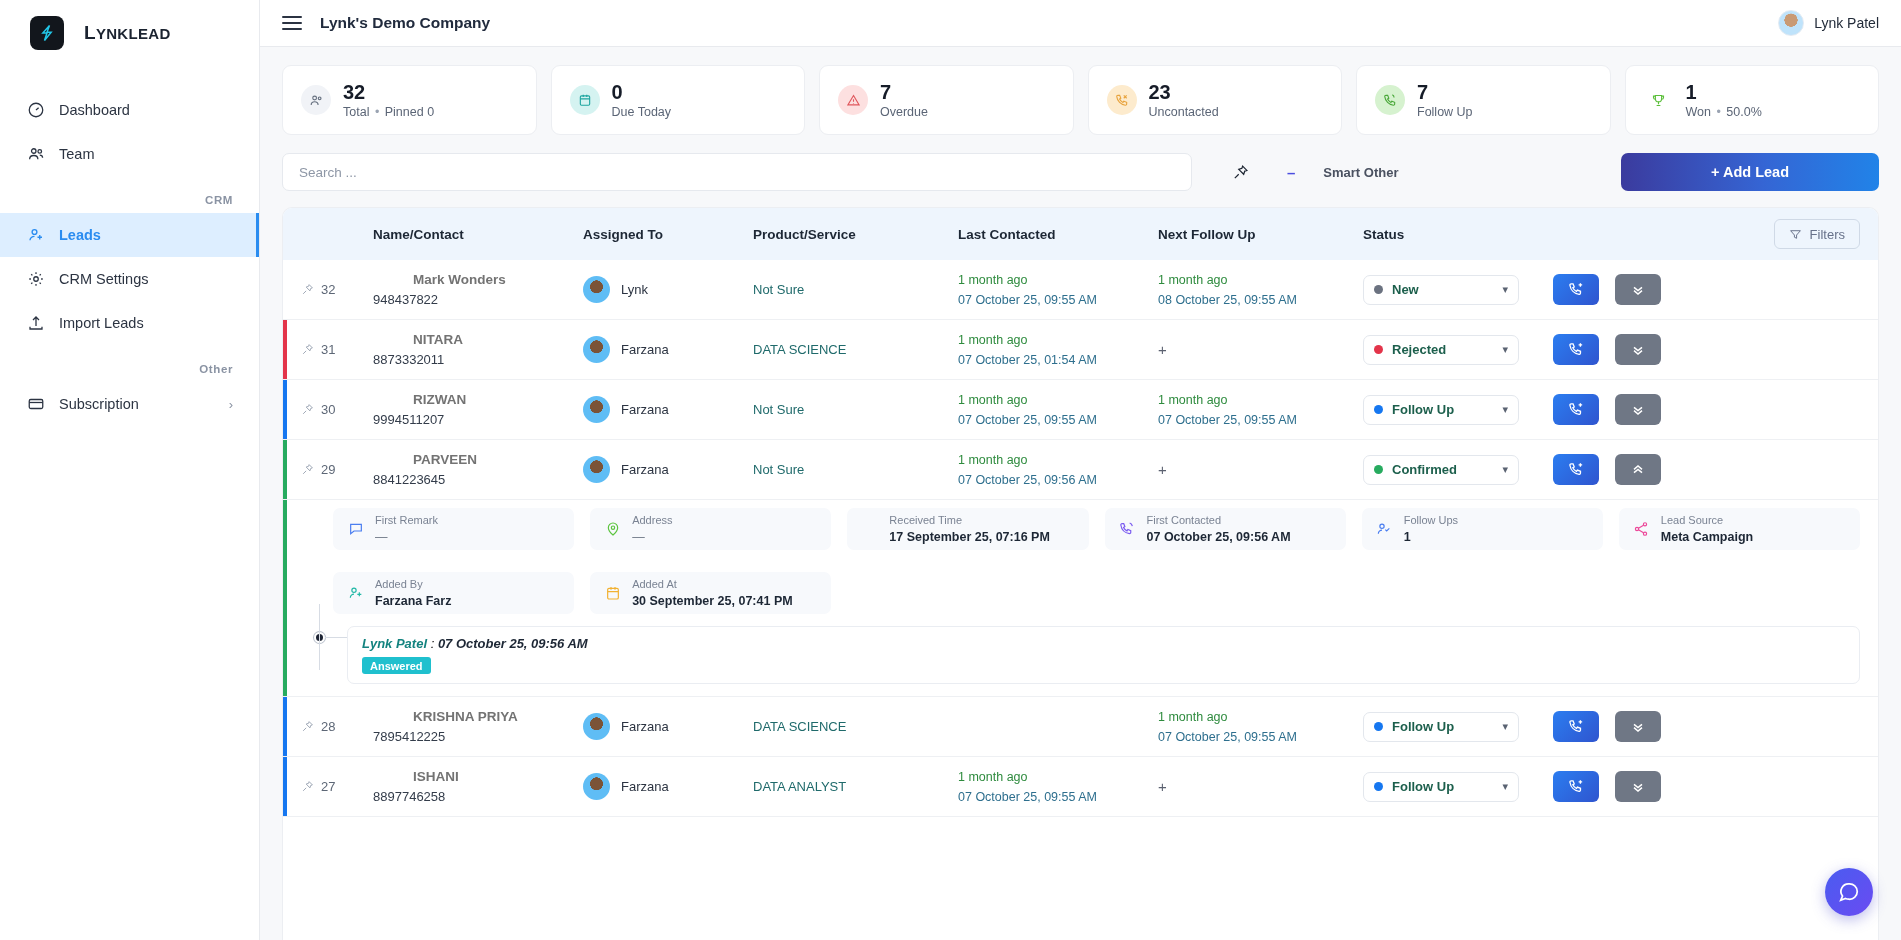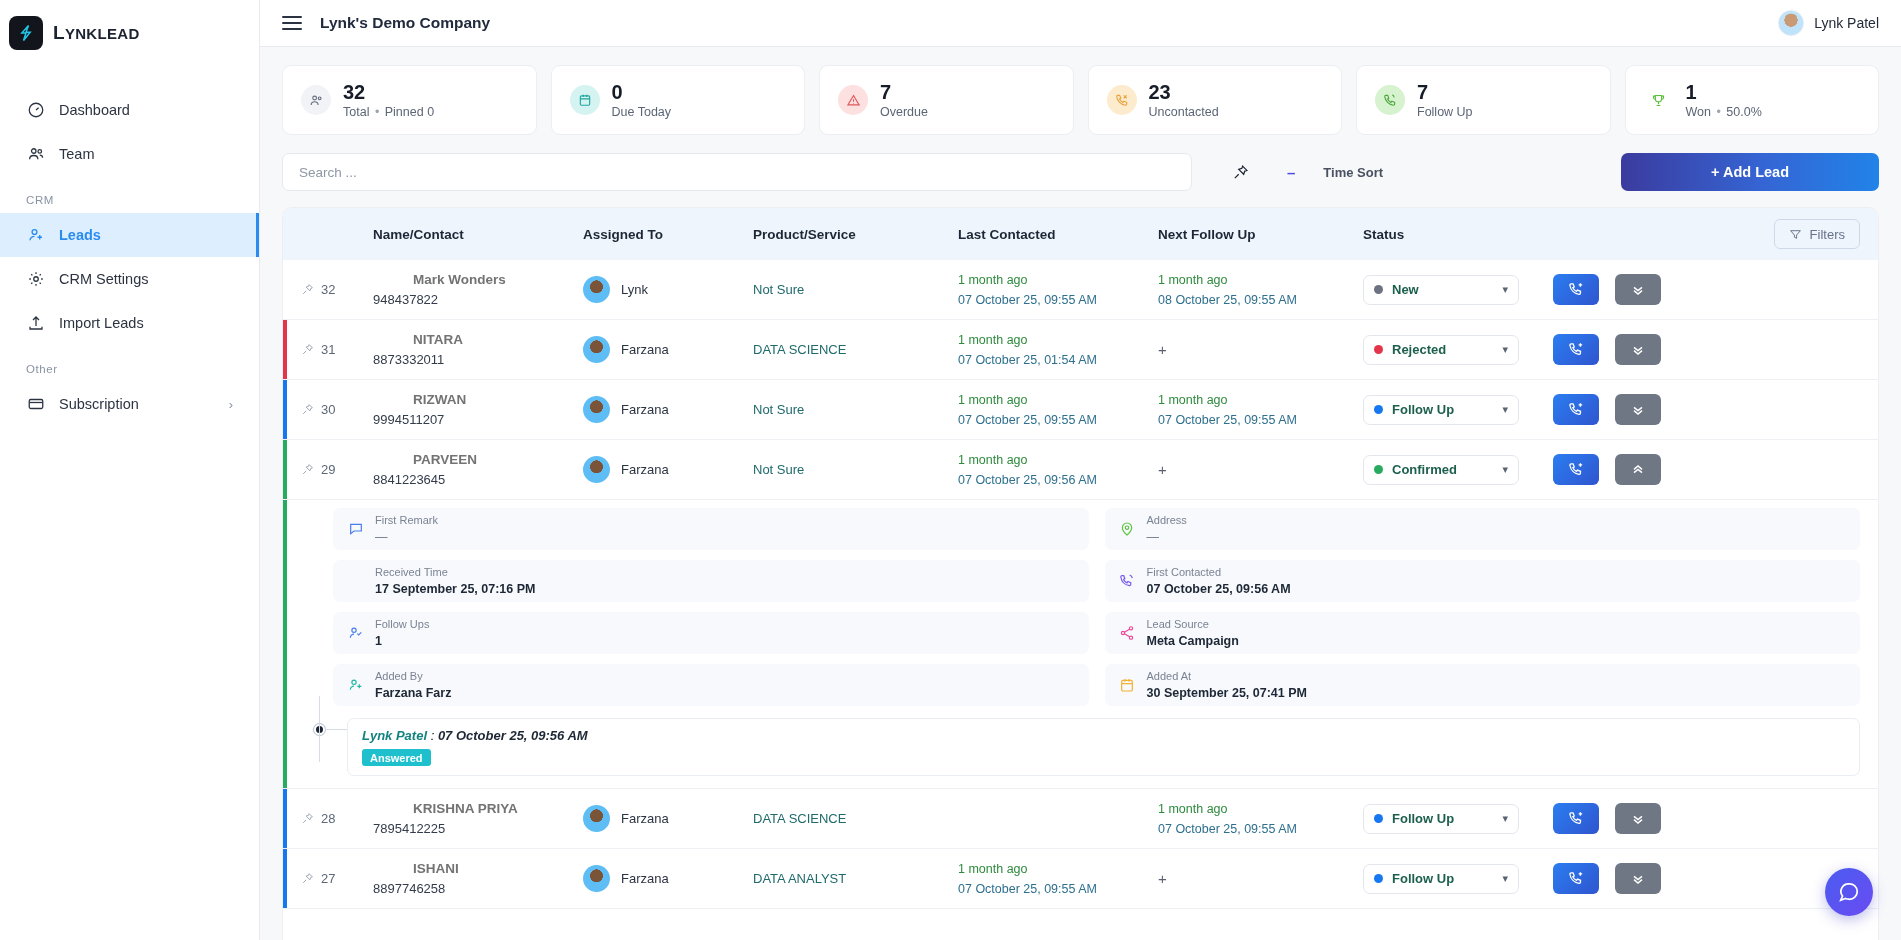--- a/index.html
+++ b/index.html
@@ -10,21 +10,21 @@
     overflow: hidden;
   }
   .app { display: flex; width: 1901px; height: 940px; }
 
   
   .sidebar {
     width: 260px; height: 940px; background: #ffffff;
     border-right: 1px solid #e8eaee; flex-shrink: 0;
     display: flex; flex-direction: column;
   }
-  .brand { display: flex; align-items: center; gap: 10px; padding: 16px 0 16px 9px; }
+  .brand { display: flex; align-items: center; gap: 20px; padding: 16px 0 16px 30px; }
   .brand-mark {
     width: 34px; height: 34px; border-radius: 8px; background: #12161c;
     display: flex; align-items: center; justify-content: center; flex-shrink: 0;
   }
   .brand-text { font-size: 19px; font-weight: 700; letter-spacing: .3px; color: #1b2330; }
   .brand-text .sm { font-size: 15px; }
 
   .nav { margin-top: 22px; }
   .nav-item {
     display: flex; align-items: center; gap: 14px;
@@ -32,21 +32,21 @@
     color: #2c3442; font-size: 14.5px; position: relative;
   }
   .nav-item.active { background: #ddeeff; color: #2a8cf0; font-weight: 600; }
   .nav-item.active::after {
     content:""; position: absolute; right: 0; top: 0; bottom: 0; width: 3px; background: #2a8cf0;
   }
   .nav-item .ic { width: 19px; height: 19px; display:flex; align-items:center; justify-content:center; flex-shrink:0;}
   .nav-label { flex: 1; }
   .nav-sec {
     font-size: 11.5px; color: #8a93a3; letter-spacing: .6px;
-    padding: 18px 26px 7px; font-weight: 400;
+    padding: 18px 26px 7px; font-weight: 700; text-align: right;
   }
   .chev-right { color:#8a93a3; font-size: 13px; }
 
   
   .main { flex: 1; height: 940px; display: flex; flex-direction: column; background: #f7f8fa; }
 
   .topbar {
     height: 47px; background: #fff; border-bottom: 1px solid #e8eaee;
     display: flex; align-items: center; padding: 0 22px; flex-shrink: 0;
   }
@@ -168,21 +168,21 @@
     display: flex; align-items: center; justify-content: center;
   }
   .btn-exp {
     width: 46px; height: 31px; border-radius: 6px; border: none; cursor: pointer;
     background: #6f7785; display: flex; align-items: center; justify-content: center;
   }
 
   
   .detail { background: #fff; padding: 8px 18px 0 50px; border-bottom: 1px solid #eef0f3; position: relative;}
   .detail::before { content:""; position:absolute; left:0; top:0; bottom:0; width:4px; background:#27ab5f;}
-  .dgrid { display: grid; grid-template-columns: repeat(2, 1fr); gap: 10px 16px; }
+  .dgrid { display: grid; grid-template-columns: repeat(6, 1fr); gap: 22px 16px; }
   .dcell {
     background: #f7f9fc; border-radius: 7px; height: 42px;
     display: flex; align-items: center; gap: 11px; padding: 0 14px;
   }
   .dic { width: 17px; height: 17px; display:flex; align-items:center; justify-content:center; flex-shrink: 0;}
   .dlab { font-size: 11px; color: #7a8393; line-height: 1.2; }
   .dval { font-size: 12.5px; color: #1d2735; font-weight: 600; margin-top: 3px; }
   .dval.muted { color:#6b7483; font-weight: 400; }
 
   .timeline { display: flex; align-items: flex-start; padding: 12px 0 12px 0; position: relative; }
@@ -402,21 +402,21 @@
         <div class="search-box">
           <input type="text" placeholder="Search ..." style="">
         </div>
         <span class="pin-btn">
           <svg width="17" height="17" viewBox="0 0 24 24" fill="none" stroke="#1b2330" stroke-width="1.7">
             <path d="M15 3l6 6-3 1-1.5 4.5-7-7L14 6z"></path>
               <path d="M9.5 14.5L4 20"></path>
           </svg>
         </span>
         <span class="smart-dash">–</span>
-        <span class="smart-sort">Time Sort</span>
+        <span class="smart-sort">Smart Other</span>
         <div class="row-spacer"></div>
         <button class="add-lead">+ Add Lead</button>
       </section>
 
       <section class="table-card">
         <div class="thead">
           <div class="c-id"></div>
           <div class="c-name th">Name/Contact</div>
           <div class="c-asgn th">Assigned To</div>
           <div class="c-prod th">Product/Service</div>

